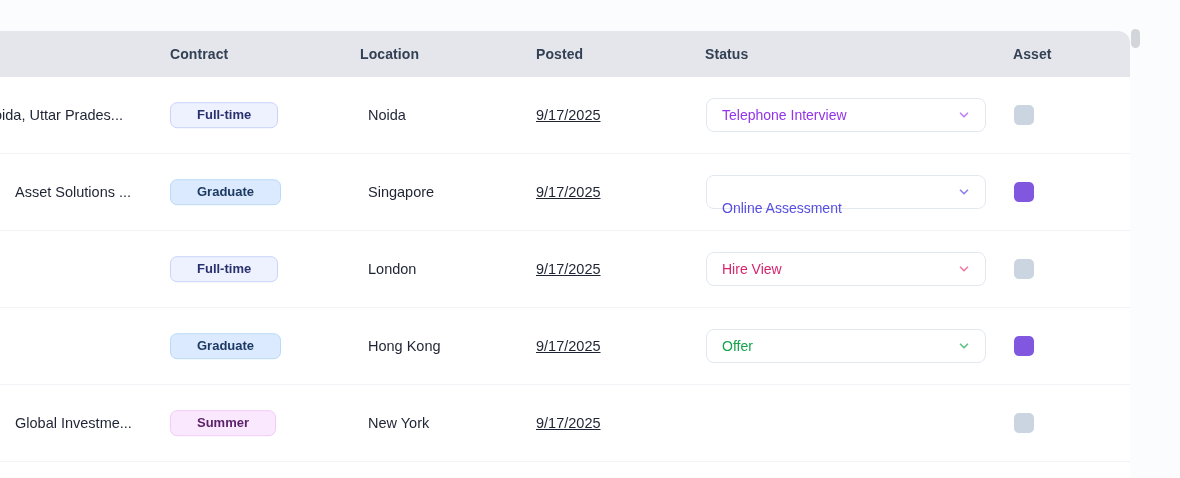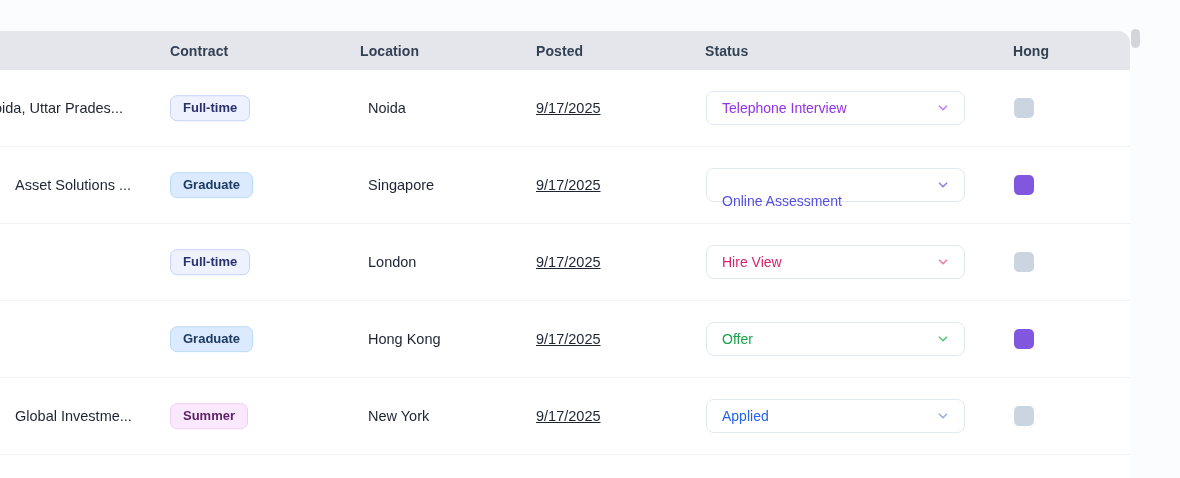--- a/index.html
+++ b/index.html
@@ -13,21 +13,21 @@
   .table-card {
     position: absolute;
     left: 0; top: 31px;
     width: 1130px; height: 447px;
     background: #ffffff;
     border-top-right-radius: 12px;
     overflow: hidden;
   }
   .header-row {
     position: relative;
-    height: 39px;
+    height: 46px;
     background: #e4e6eb;
   }
   .hcell {
     position: absolute;
     top: 50%;
     transform: translateY(-50%);
     font-size: 14px;
     font-weight: 700;
     color: #334155;
     letter-spacing: 0.1px;
@@ -51,35 +51,35 @@
     left: 15px;
     font-size: 14.5px;
     color: #1e2433;
   }
   .company.clipped { left: -6px; }
 
   .badge {
     left: 170px;
     font-size: 13px;
     font-weight: 600;
-    padding: 4px 12px;
+    padding: 4px 26px;
     border-radius: 7px;
     border: 1px solid transparent;
     line-height: 1.2;
   }
   .badge[data-variant="fulltime"] { background: #eef2ff; border-color: #c9d3fa; color: #29306e; }
   .badge[data-variant="graduate"] { background: #dbeafe; border-color: #badbf7; color: #1d3a62; }
   .badge[data-variant="summer"]   { background: #fae8ff; border-color: #f2ccf6; color: #5c2368; }
 
   .location { left: 368px; font-size: 14.5px; color: #1e2433; }
   .posted   { left: 536px; font-size: 14.5px; color: #1e2433; text-decoration: underline; }
 
   .status-select {
     left: 706px;
-    width: 259px;
+    width: 280px;
     height: 34px;
     background: #ffffff;
     border: 1px solid #e2e8f0;
     border-radius: 8px;
     display: flex;
     align-items: center;
     justify-content: space-between;
     padding: 0 14px 0 15px;
     cursor: pointer;
   }
@@ -104,21 +104,21 @@
 </head>
 <body>
 
 <div class="table-card">
 
   <div class="header-row">
     <div class="hcell c-contract">Contract</div>
     <div class="hcell c-location">Location</div>
     <div class="hcell c-posted">Posted</div>
     <div class="hcell c-status">Status</div>
-    <div class="hcell c-note">Hong</div>
+    <div class="hcell c-note">Asset</div>
   </div>
 
   <div class="trow">
     <div class="cell company clipped">oida, Uttar Prades...</div>
     <span class="cell badge" data-variant="fulltime">Full-time</span>
     <div class="cell location">Noida</div>
     <div class="cell posted">9/17/2025</div>
     <div class="cell status-select">
       <span class="status-label" style="color: rgb(147, 51, 234);">Telephone Interview</span>
       <span class="chevron" style="color: rgb(193, 132, 247);">
@@ -176,26 +176,18 @@
       </span>
     </div>
     <div class="cell note-swatch" style="background-color: rgb(129, 87, 224);"></div>
   </div>
 
   <div class="trow">
     <div class="cell company">Global Investme...</div>
     <span class="cell badge" data-variant="summer">Summer</span>
     <div class="cell location">New York</div>
     <div class="cell posted">9/17/2025</div>
-    <div class="cell status-select">
-      <span class="status-label" style="color: rgb(37, 99, 235);">Applied</span>
-      <span class="chevron" style="color: rgb(157, 178, 220);">
-        <svg width="14" height="14" viewBox="0 0 16 16" fill="none">
-            <path d="M4 6l4 4 4-4" stroke="currentColor" stroke-width="2" stroke-linecap="round" stroke-linejoin="round"></path>
-          </svg>
-      </span>
-    </div>
     <div class="cell note-swatch" style="background-color: rgb(203, 213, 225);"></div>
   </div>
 
 </div>
 
 <div class="scroll-thumb"></div>
 
 </body></html>

